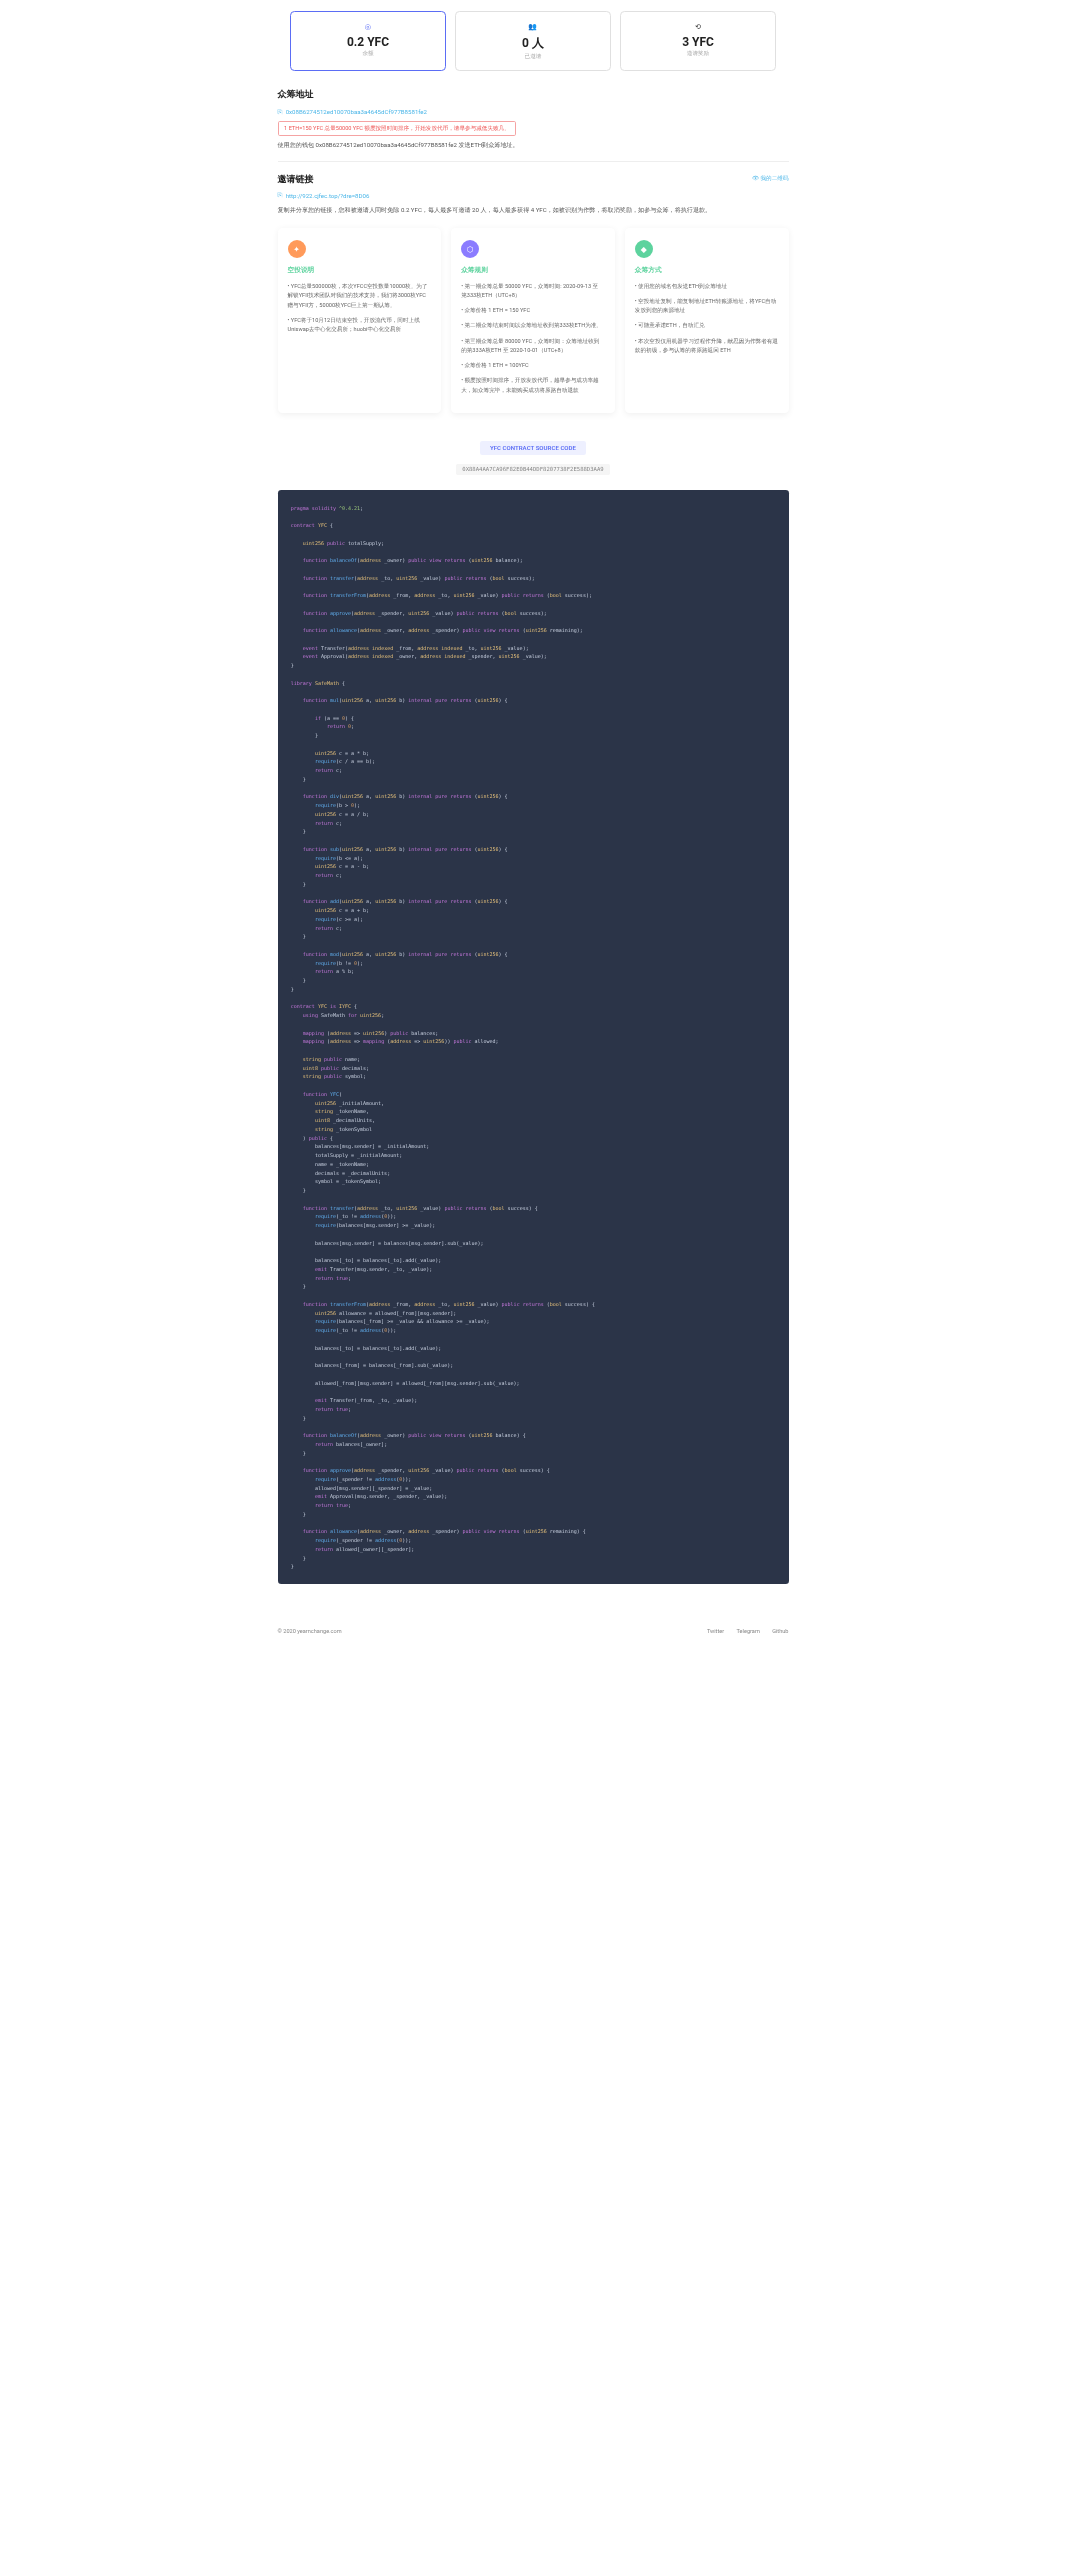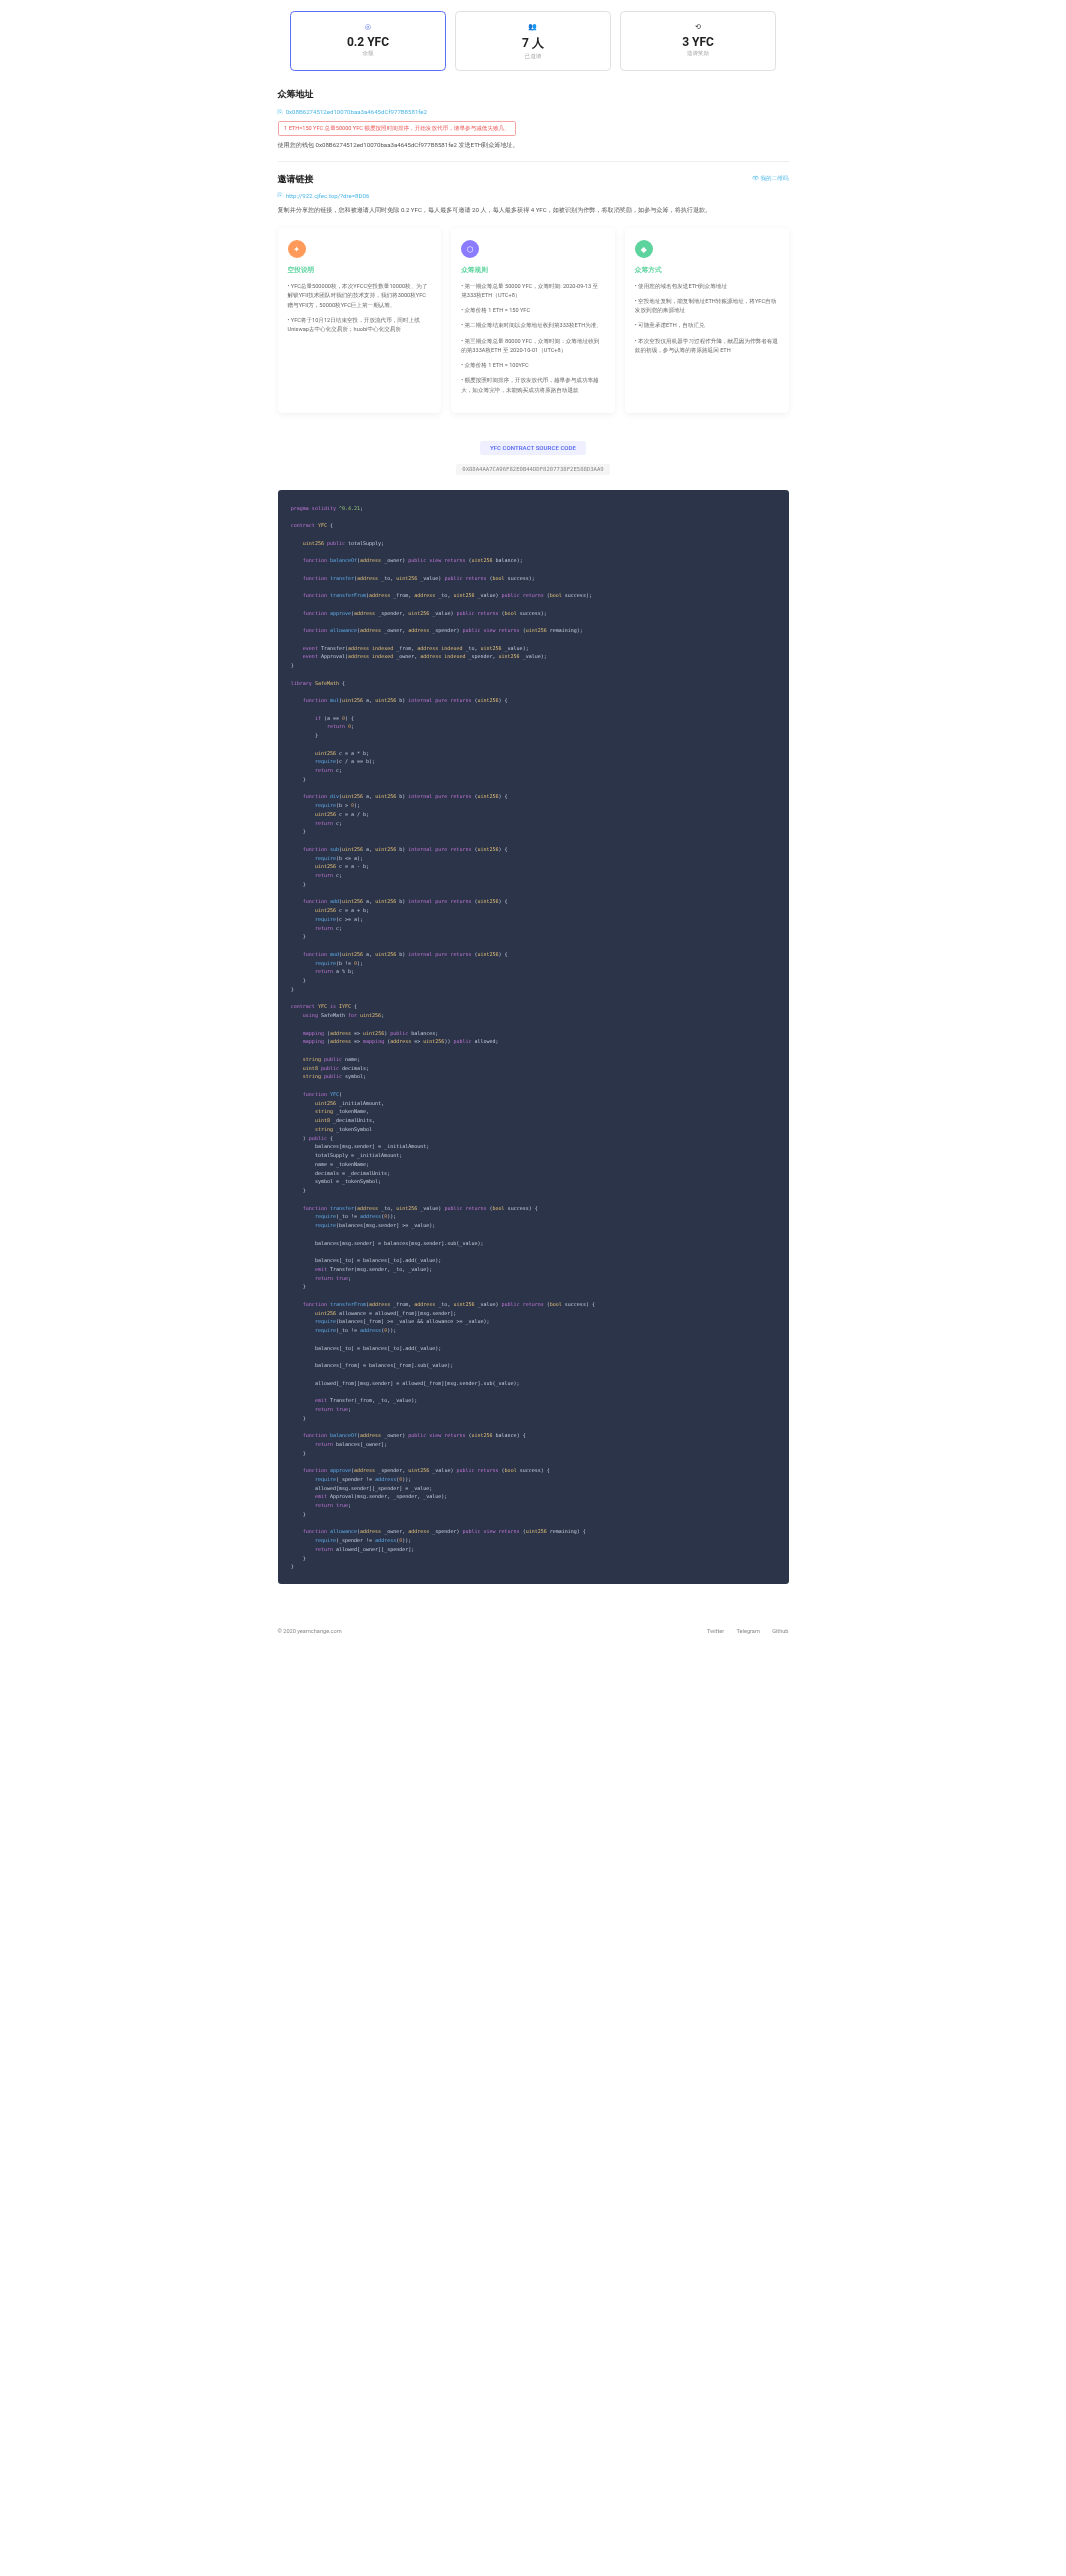--- a/index.html
+++ b/index.html
@@ -54,21 +54,21 @@
 <div class="container">
 
 <div class="stats-row">
   <div class="stat-card active">
     <div class="stat-icon" style="color:#5b6df5">◎</div>
     <div class="stat-value">0.2 YFC</div>
     <div class="stat-label">余额</div>
   </div>
   <div class="stat-card">
     <div class="stat-icon">👥</div>
-    <div class="stat-value">7 人</div>
+    <div class="stat-value">0 人</div>
     <div class="stat-label">已邀请</div>
   </div>
   <div class="stat-card">
     <div class="stat-icon">⟲</div>
     <div class="stat-value">3 YFC</div>
     <div class="stat-label">邀请奖励</div>
   </div>
 </div>
 
 <div class="section-title">众筹地址</div>

